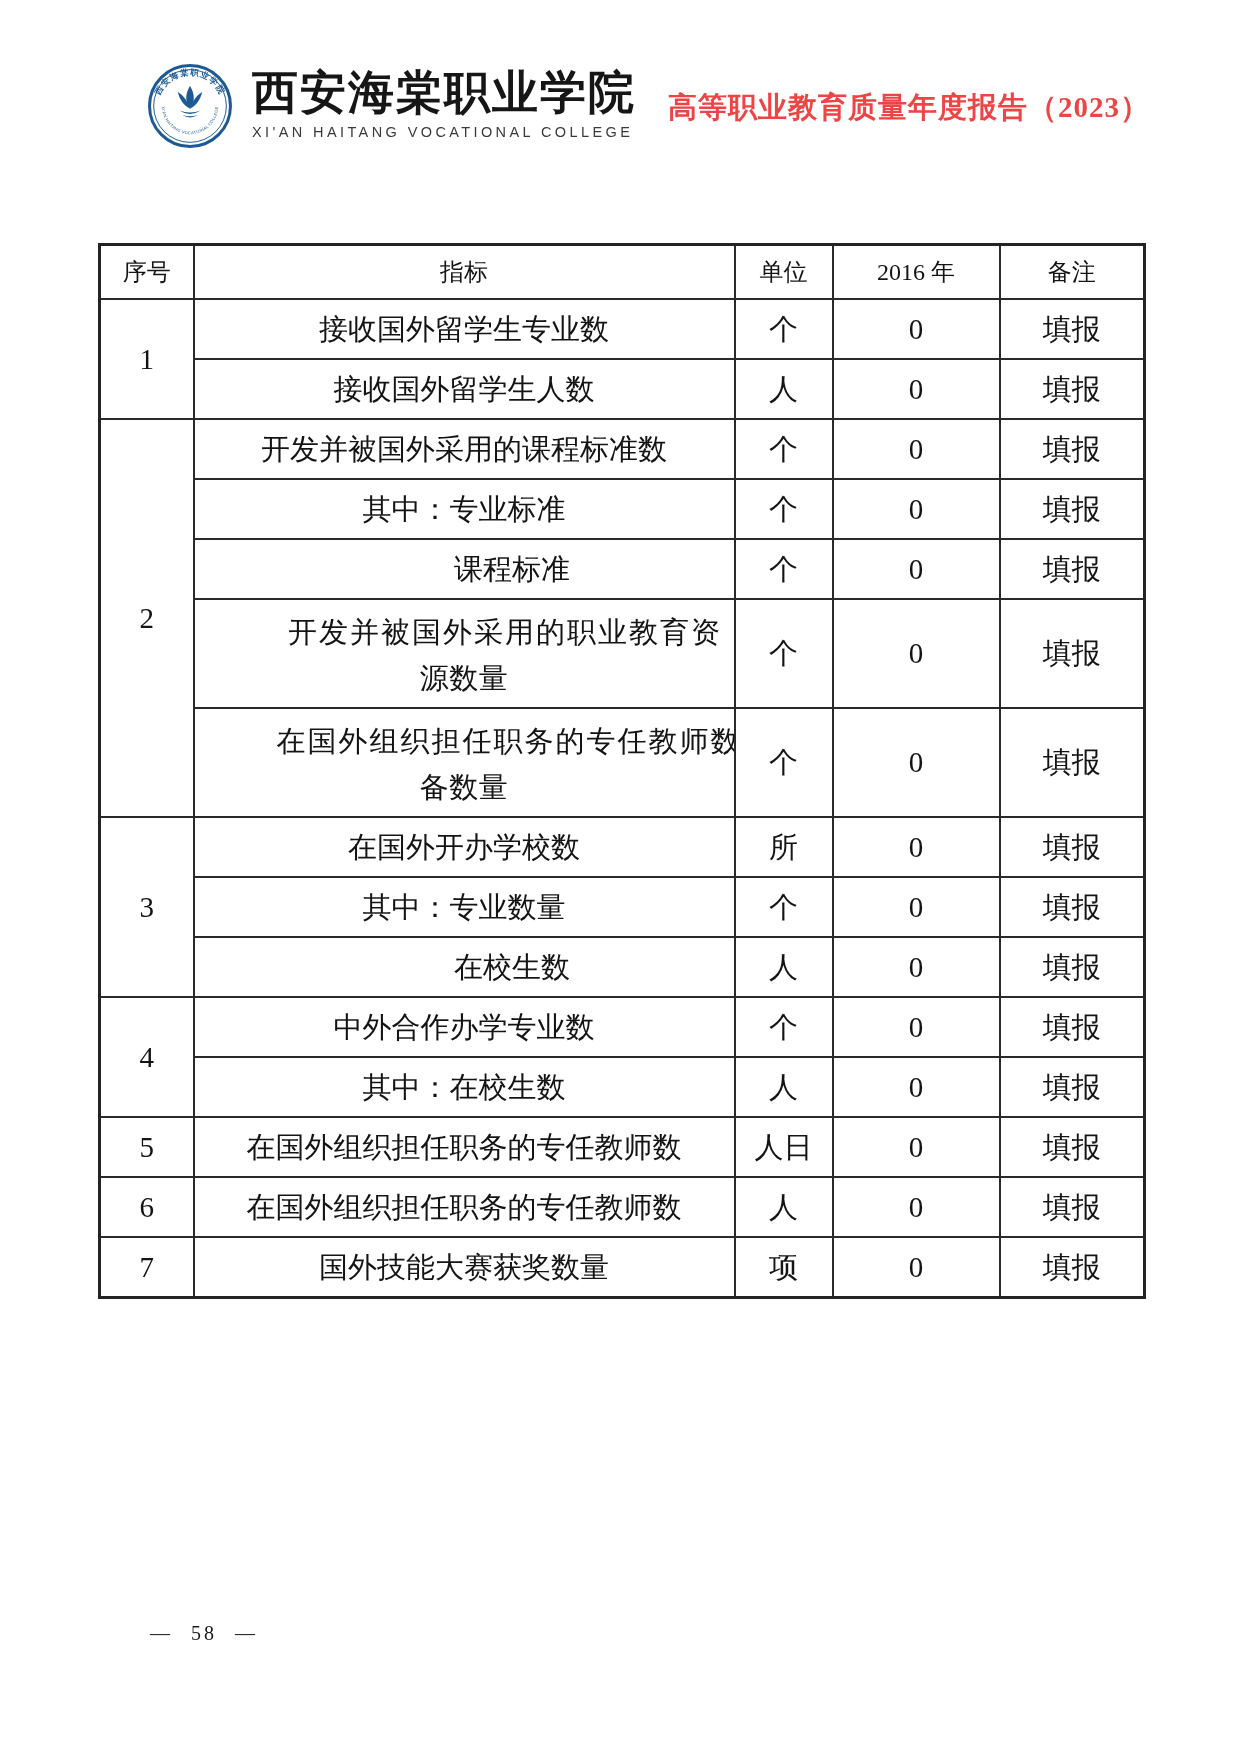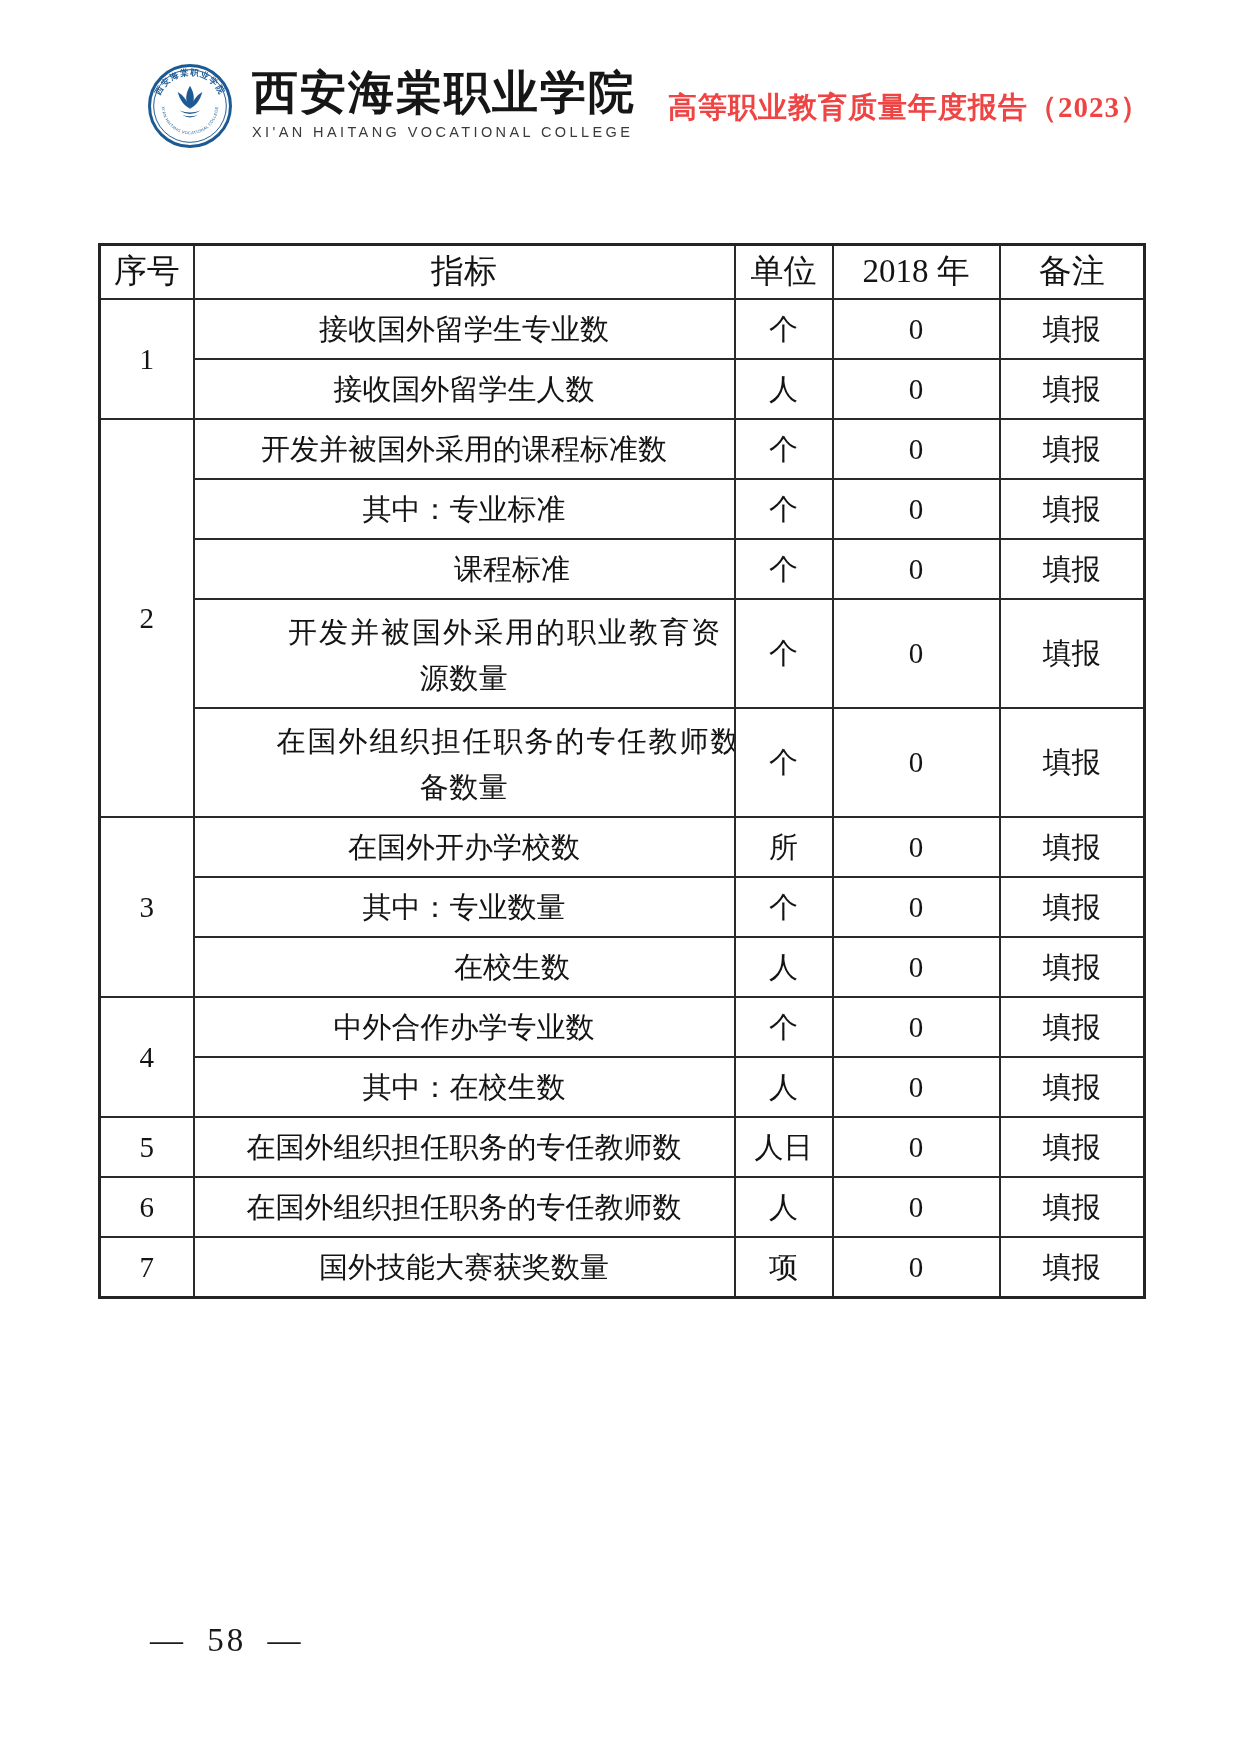--- a/index.html
+++ b/index.html
@@ -41,33 +41,33 @@
   }
   .col-no  { width:94px; }
   .col-ind { width:541px; }
   .col-unit{ width:98px; }
   .col-year{ width:167px; }
   .col-note{ width:145px; }
   table.influence th, table.influence td {
     border:2px solid #2a2a2a; padding:0; text-align:center; vertical-align:middle;
     font-weight:normal; line-height:1.2; overflow:hidden;
   }
-  tr.head th { height:52px; font-size:33px; }
+  tr.head th { height:52px; font-size:24px; }
   tr.h-single td { height:58px; }
   tr.h-double td { height:105px; }
   td.c-indicator { text-align:left; padding-left:14px; padding-right:8px; }
   td.c-indicator.sub { padding-left:96px; }
   td.c-indicator.two-line { line-height:46px; padding-top:2px; }
   td.c-indicator.two-line .l1 { margin-left:82px; letter-spacing:2px; white-space:nowrap; }
   td.c-indicator.two-line .l2 { letter-spacing:0.5px; white-space:nowrap; }
 
   
   .page-footer {
     position:absolute; left:150px; top:1622px;
-    font-size:33px; letter-spacing:3px; word-spacing:10px; color:#1a1a1a;
+    font-size:20px; letter-spacing:3px; word-spacing:10px; color:#1a1a1a;
   }
 </style>
 </head>
 <body>
 
 <div class="page">
 
   <div class="brand">
     <svg class="logo" viewBox="0 0 100 100" aria-hidden="true">
       <circle cx="50" cy="50" r="46" fill="none" stroke="#1d5a93" stroke-width="3.4"></circle>
@@ -103,21 +103,21 @@
         <col class="col-ind">
         <col class="col-unit">
         <col class="col-year">
         <col class="col-note">
     </colgroup>
     <thead>
       <tr class="head">
         <th>序号</th>
         <th>指标</th>
         <th>单位</th>
-        <th>2018 年</th>
+        <th>2016 年</th>
         <th>备注</th>
       </tr>
     </thead>
     <tbody>
         <tr class="h-single">
           <td rowspan="2">1</td>
           <td class="c-indicator">接收国外留学生专业数</td>
           <td>个</td>
           <td>0</td>
           <td>填报</td>

